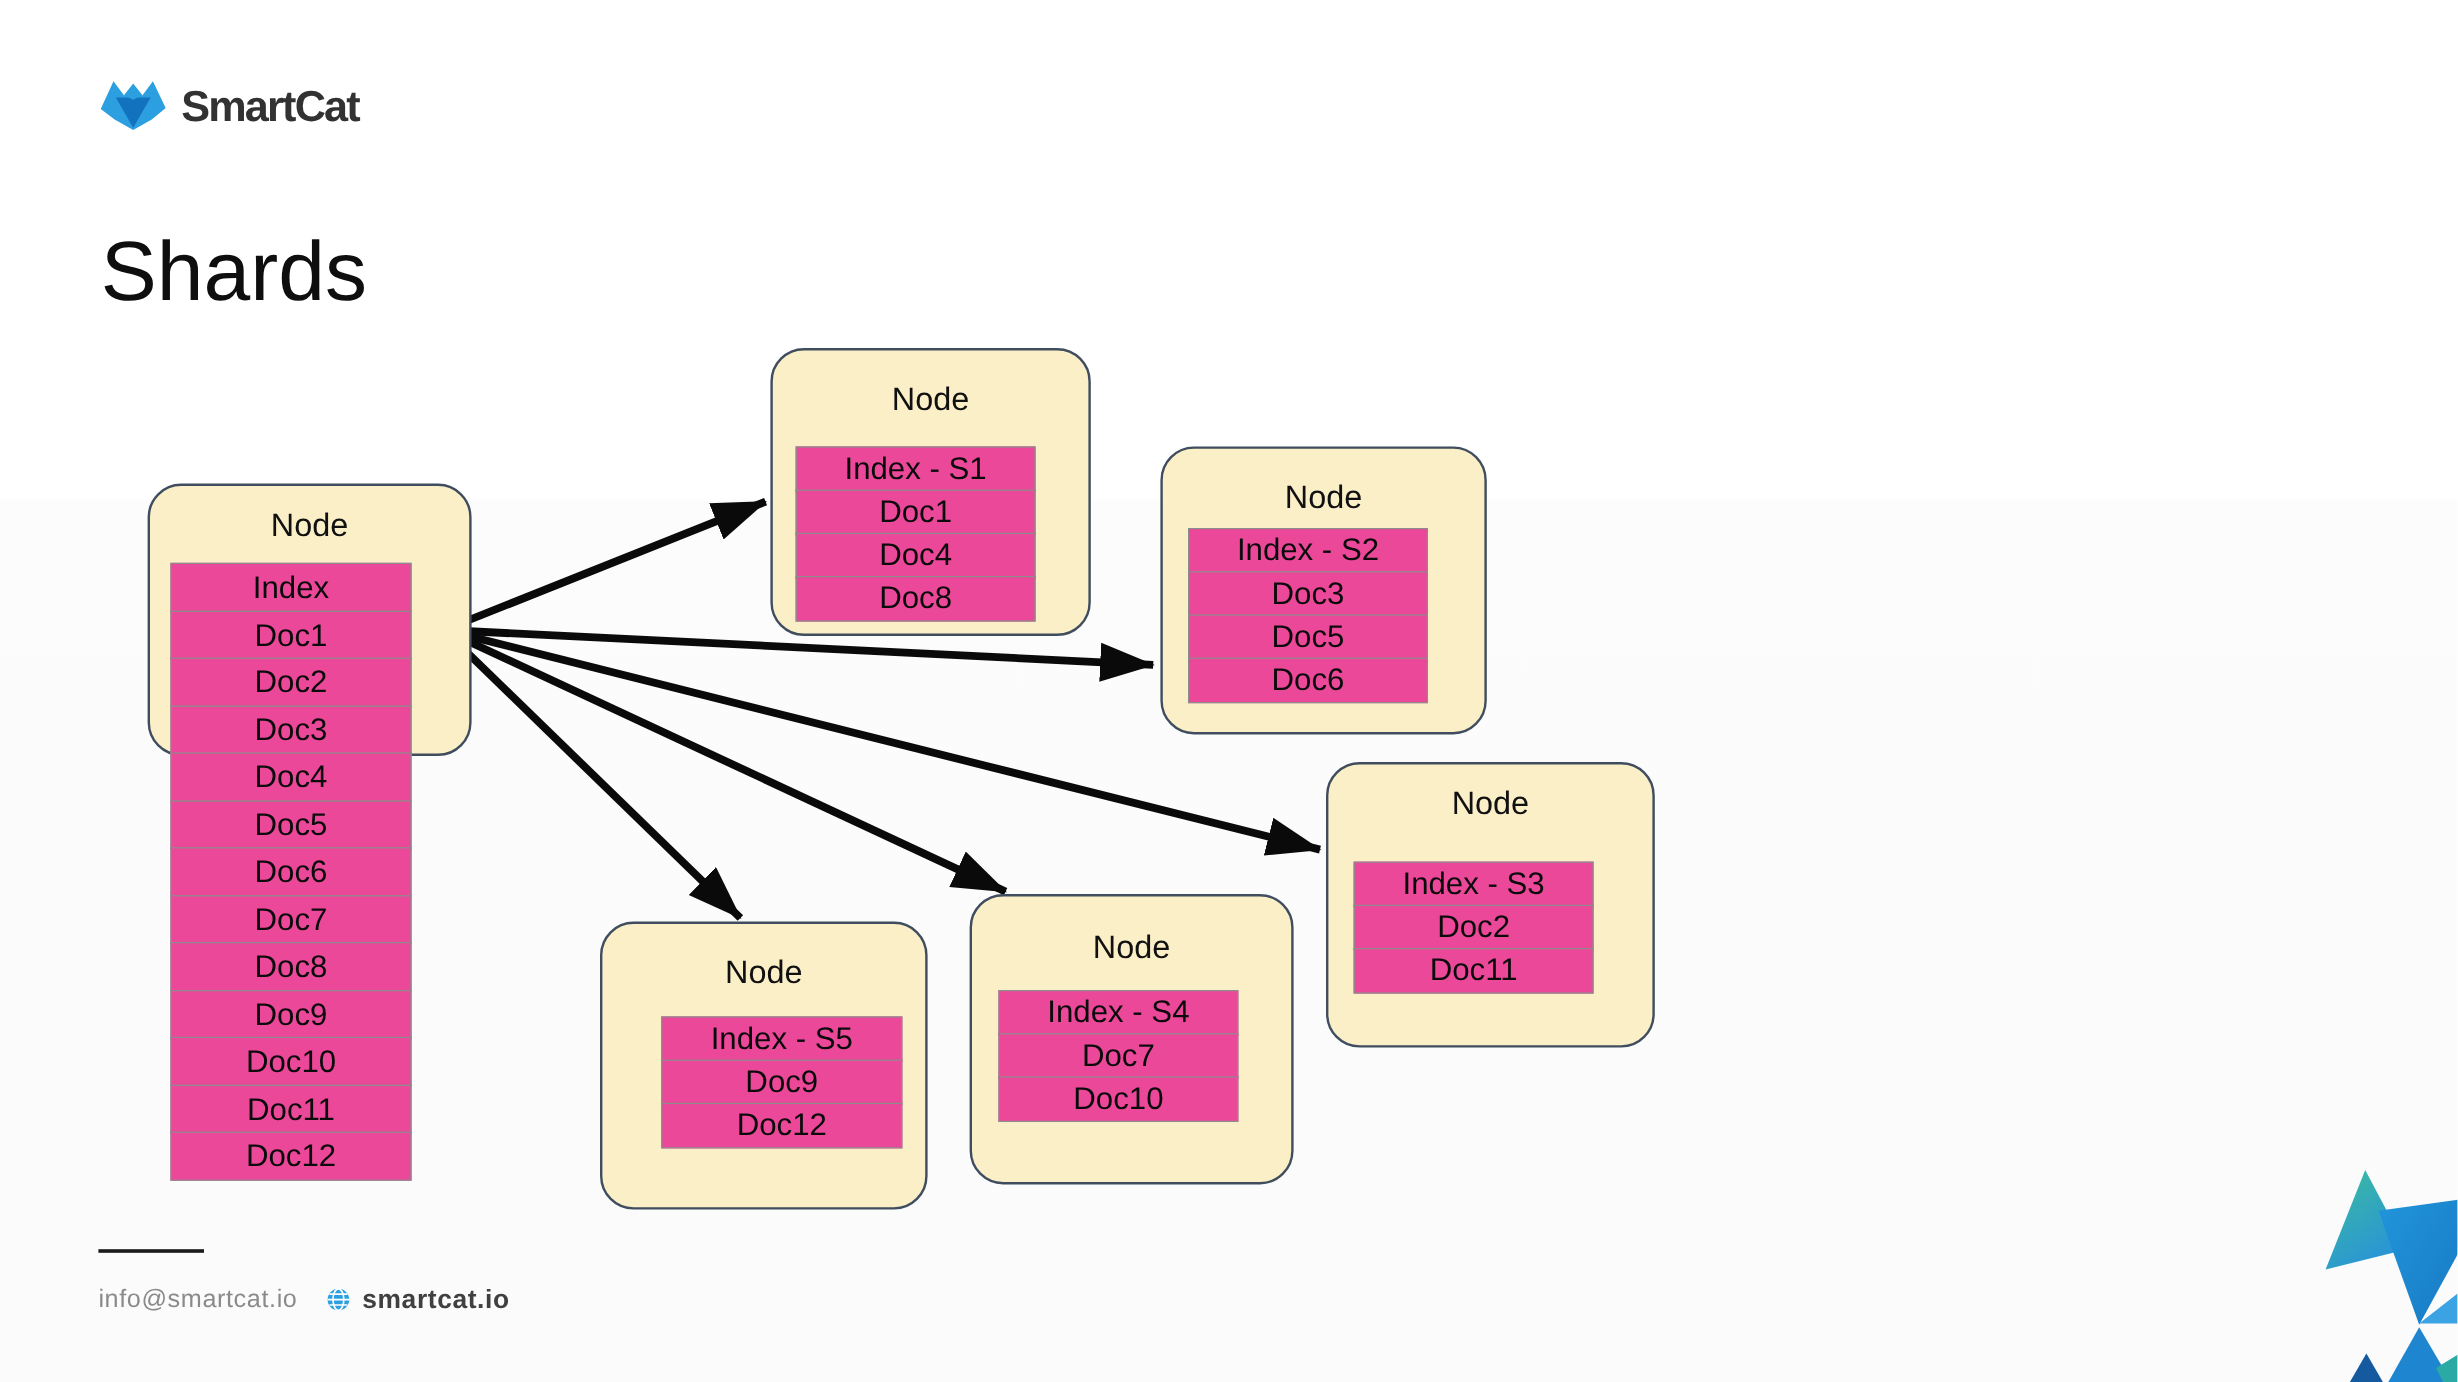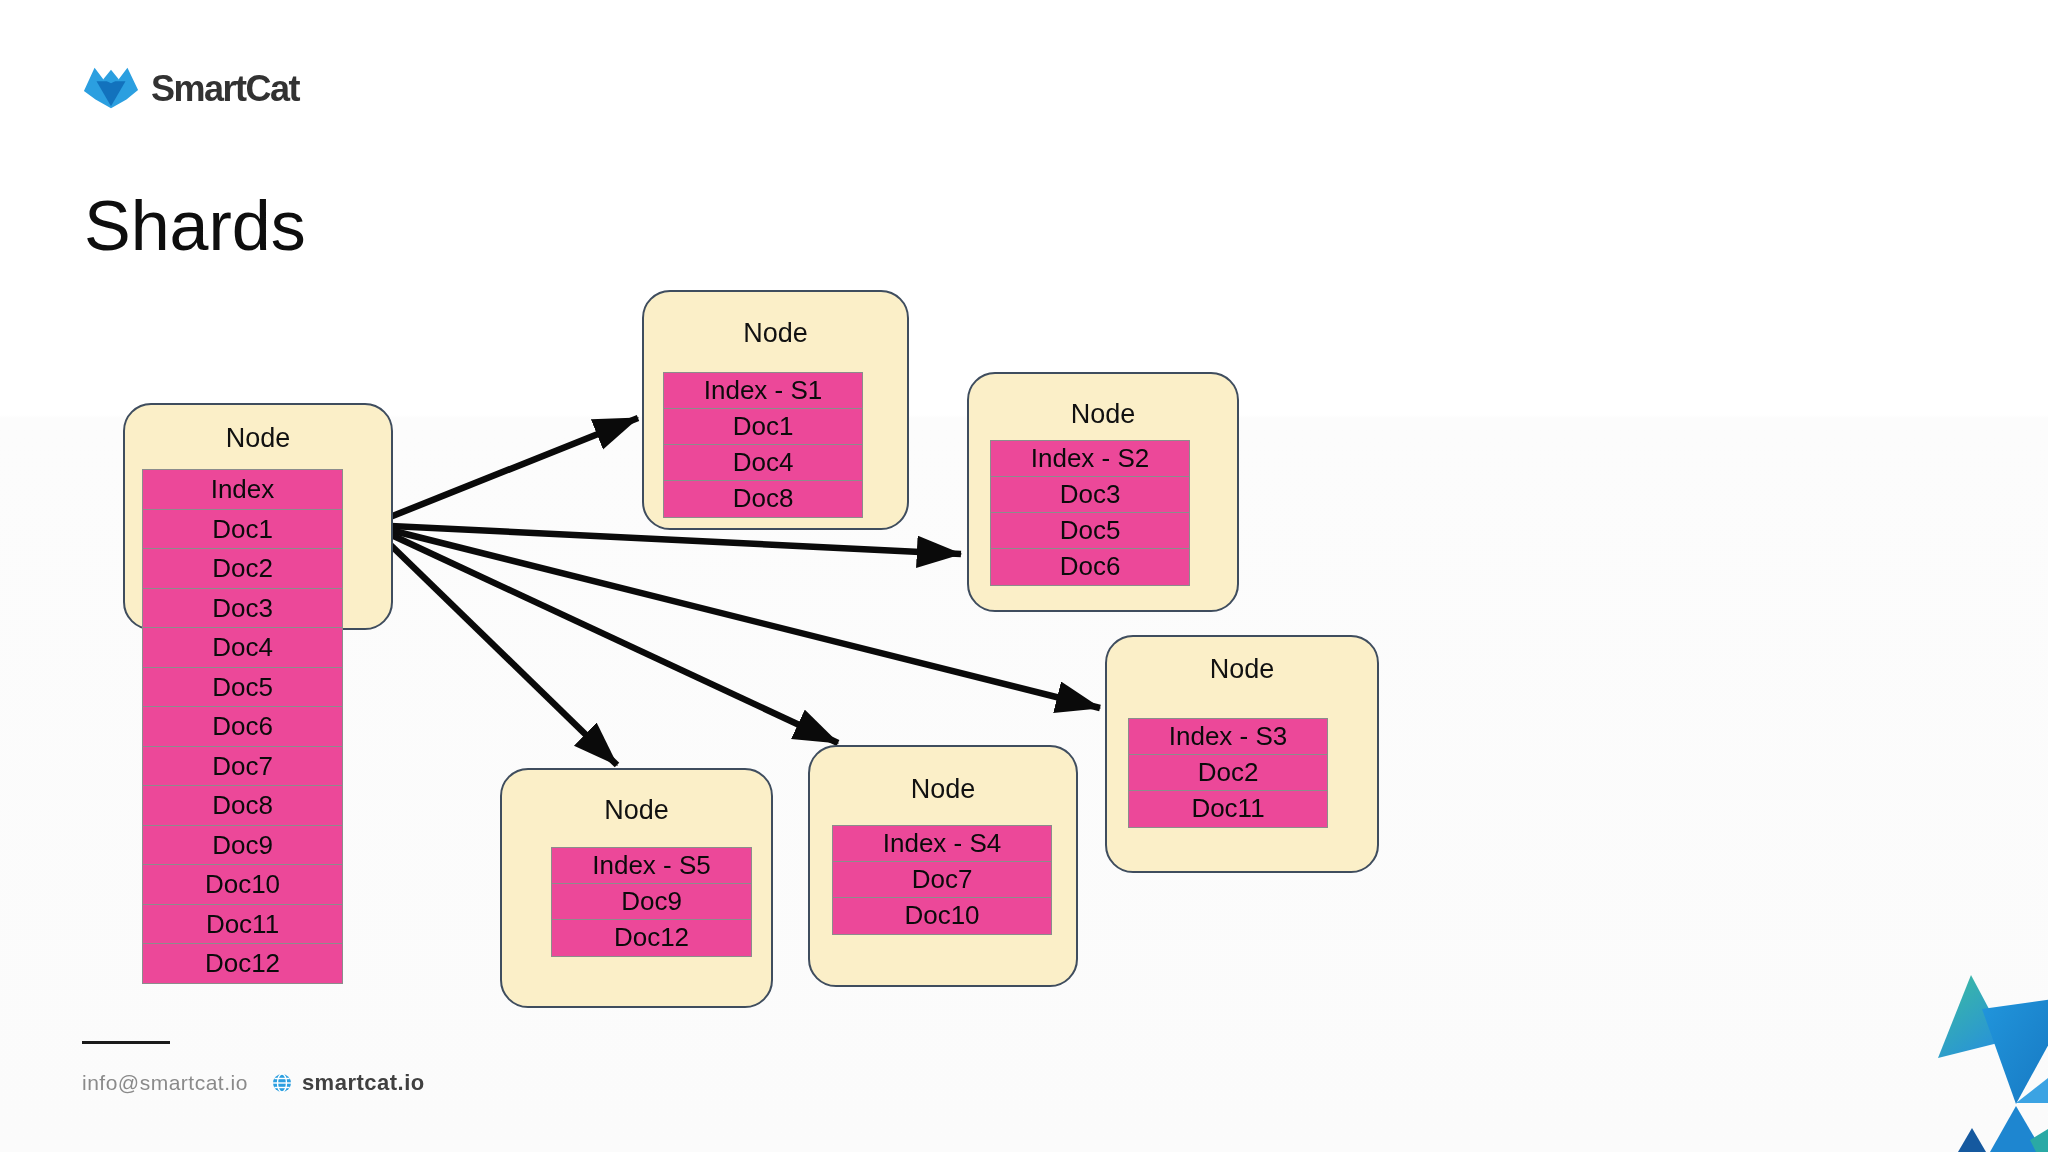--- a/index.html
+++ b/index.html
@@ -45,21 +45,21 @@
   .node--s2{left:967px;top:372px;width:246px;height:240px;}
   .node--s2 .node-title{top:27px;}
   .node--s2 .node-table{left:23px;top:68px;width:200px;}
 
   .node--s3{left:1105px;top:635px;width:248px;height:238px;}
   .node--s3 .node-title{top:19px;}
   .node--s3 .node-table{left:23px;top:83px;width:200px;}
 
   .node--s4{left:808px;top:745px;width:244px;height:242px;}
   .node--s4 .node-title{top:29px;}
-  .node--s4 .node-table{left:24px;top:80px;width:220px;}
+  .node--s4 .node-table{left:24px;top:80px;width:200px;}
 
   .node--s5{left:500px;top:768px;width:247px;height:240px;}
   .node--s5 .node-title{top:27px;}
   .node--s5 .node-table{left:22px;top:79px;width:201px;margin-left:29px;}
 
   
   .footer-rule{position:absolute;left:82px;top:1041px;width:88px;height:3px;background:#1a1a1a;}
   .footer{position:absolute;left:82px;top:1070px;display:flex;align-items:center;justify-content:space-between;}
   .footer-email{font-size:21px;color:#8a8a8a;letter-spacing:0.5px;}
   .footer-globe{margin-left:24px;}

